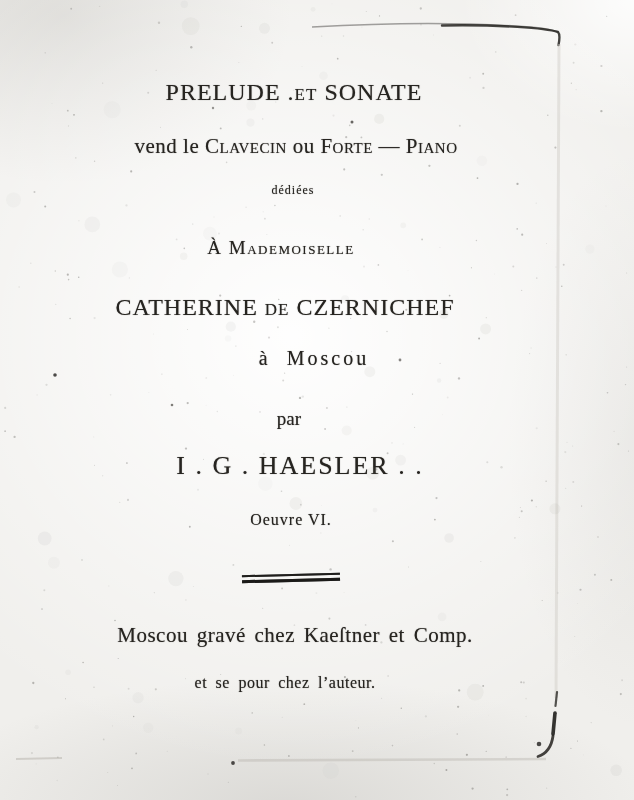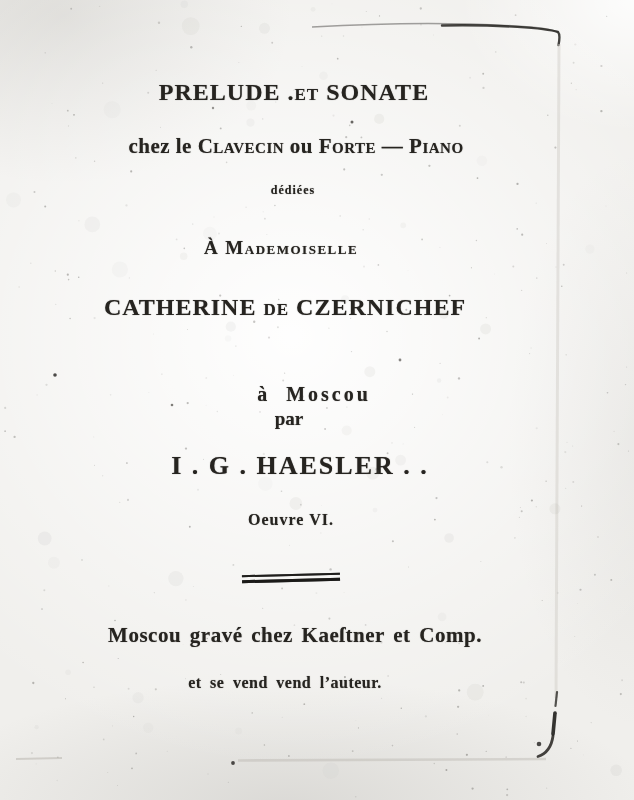--- a/index.html
+++ b/index.html
@@ -10,67 +10,67 @@
       radial-gradient(120% 90% at 46% 42%, rgba(255,255,255,0.95) 0%, rgba(255,255,255,0) 60%),
       radial-gradient(60% 35% at 10% 2%, rgba(148,146,140,0.20) 0%, rgba(148,146,140,0) 60%),
       radial-gradient(90% 25% at 45% 101%, rgba(142,140,134,0.22) 0%, rgba(142,140,134,0) 65%),
       radial-gradient(35% 60% at 101% 55%, rgba(152,150,144,0.12) 0%, rgba(152,150,144,0) 60%),
       radial-gradient(50% 30% at 100% 0%, rgba(255,255,255,0.85) 0%, rgba(255,255,255,0) 55%),
       #f0efec;
   }
   .content{position:absolute;inset:0;color:#262420;}
   .line{
     position:absolute;left:0;right:52px;text-align:center;white-space:nowrap;
-    font-weight:700;color:#262420;
+    font-weight:400;color:#262420;
     text-shadow:0 0 1px rgba(35,32,28,0.5);
   }
   .seg-sc{font-variant:small-caps;}
   .l-title        {top:79px;  font-size:24px; letter-spacing:1px;   transform:translateX(3px);}
   .l-instr        {top:134px; font-size:21px; letter-spacing:0.5px; transform:translateX(5px);}
   .l-dedication   {top:183px; font-size:12px; letter-spacing:1px;   transform:translateX(2px);}
   .l-madem        {top:237px; font-size:19px; letter-spacing:1.5px; transform:translateX(-10px);}
   .l-name         {top:294px; font-size:24px; letter-spacing:1px;   transform:translateX(-6px);}
-  .l-place        {top:347px; font-size:20px; letter-spacing:3px; word-spacing:8px; transform:translateX(23px);margin-top:36px;}
+  .l-place        {top:347px; font-size:20px; letter-spacing:3px; word-spacing:8px; transform:translateX(23px);}
   .l-by           {top:408px; font-size:19px; transform:translateX(-2px);}
   .l-composer     {top:451px; font-size:26px; letter-spacing:2px;   transform:translateX(9px);}
   .l-opus         {top:511px; font-size:16px; letter-spacing:1px;}
   .l-imprint1     {top:623px; font-size:21px; letter-spacing:0.5px; word-spacing:3px; transform:translateX(4px);}
   .l-imprint2     {top:674px; font-size:16px; letter-spacing:0.5px; word-spacing:4px; transform:translateX(-6px);}
   .double-rule{position:absolute;left:0;right:52px;top:574px;}
   .rule-lines{width:98px;margin:0 auto;transform:rotate(-1.4deg);}
   .rule-top{height:2.4px;background:#1f1e1c;box-shadow:0 0 0.5px rgba(0,0,0,.6);}
   .rule-gap{height:2.6px;}
   .rule-bottom{height:3.2px;background:#1b1a18;box-shadow:0 0 0.5px rgba(0,0,0,.6);}
   .artifacts{position:absolute;inset:0;pointer-events:none;}
 </style>
 </head>
 <body>
 
 <div class="page">
   <div class="content">
     <div class="line l-title"><span class="seg-r">PRELUDE .</span><span class="seg-sc">et</span><span class="seg-r"> SONATE</span></div>
-    <div class="line l-instr"><span class="seg-r">chez le </span><span class="seg-sc">Clavecin</span><span class="seg-r"> ou </span><span class="seg-sc">Forte — Piano</span></div>
+    <div class="line l-instr"><span class="seg-r">vend le </span><span class="seg-sc">Clavecin</span><span class="seg-r"> ou </span><span class="seg-sc">Forte — Piano</span></div>
     <div class="line l-dedication"><span class="seg-r">dédiées</span></div>
     <div class="line l-madem"><span class="seg-r">À </span><span class="seg-sc">Mademoiselle</span></div>
     <div class="line l-name"><span class="seg-r">CATHERINE </span><span class="seg-sc">de</span><span class="seg-r"> CZERNICHEF</span></div>
     <div class="line l-place"><span class="seg-r">à Moscou</span></div>
     <div class="line l-by"><span class="seg-r">par</span></div>
     <div class="line l-composer"><span class="seg-r">I . G . HAESLER . .</span></div>
     <div class="line l-opus"><span class="seg-r">Oeuvre VI.</span></div>
 
     <div class="double-rule">
       <div class="rule-lines">
         <div class="rule-top"></div>
         <div class="rule-gap"></div>
         <div class="rule-bottom"></div>
       </div>
     </div>
 
     <div class="line l-imprint1"><span class="seg-r">Moscou gravé chez Kaeſtner et Comp.</span></div>
-    <div class="line l-imprint2"><span class="seg-r">et se vend vend l’auteur.</span></div>
+    <div class="line l-imprint2"><span class="seg-r">et se pour chez l’auteur.</span></div>
   </div>
 
   <svg class="artifacts" width="634" height="800" viewBox="0 0 634 800" xmlns="http://www.w3.org/2000/svg">
     <path d="M312,27 C390,22.5 470,22.5 530,27 C544,28.2 554,29.5 559,32.5" stroke="#4a4845" stroke-width="1.6" opacity="0.5" fill="none"></path>
     <path d="M442,25.5 C500,24.5 546,28 558,32 C560.5,34.5 559.5,40 558.5,45" stroke="#23221f" stroke-width="2.4" opacity="0.85" fill="none" stroke-linecap="round"></path>
     <line x1="559" y1="44" x2="556" y2="698" stroke="#cfccc6" stroke-width="3" opacity="0.45"></line>
     <path d="M557,692 L555.5,706" stroke="#2c2a27" stroke-width="2.2" opacity="0.8" fill="none" stroke-linecap="round"></path>
     <path d="M555,713 L553,734" stroke="#1f1e1c" stroke-width="3.6" opacity="0.9" fill="none" stroke-linecap="round"></path>
     <path d="M553,736 C551.5,747 547,753.5 538,756.5" stroke="#24221f" stroke-width="2.8" opacity="0.85" fill="none" stroke-linecap="round"></path>
     <circle cx="539" cy="744" r="2.3" fill="#1f1e1c" opacity="0.8"></circle>

